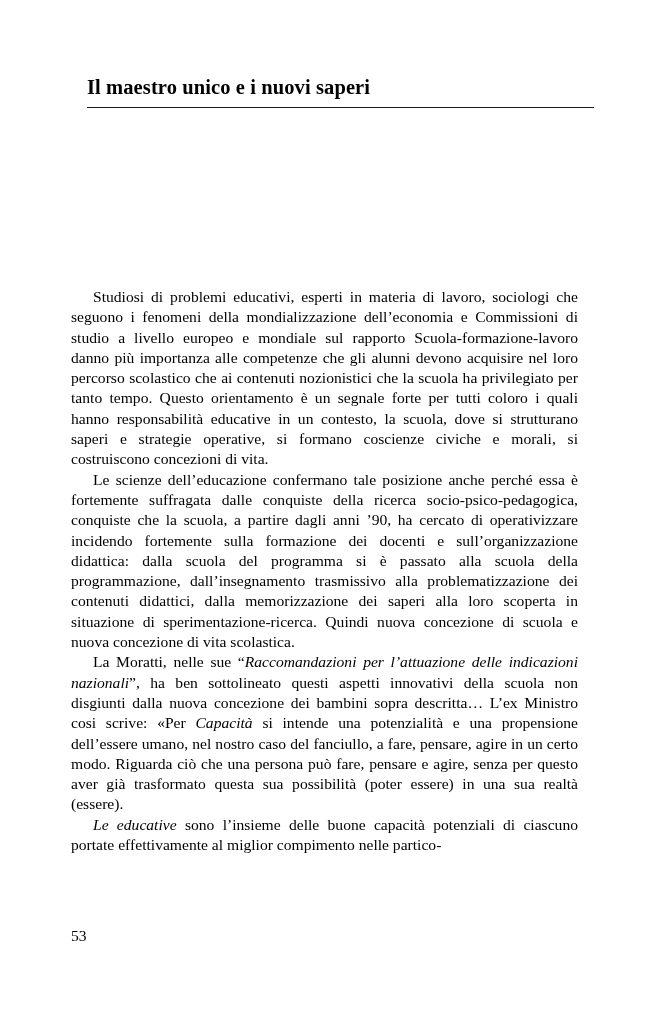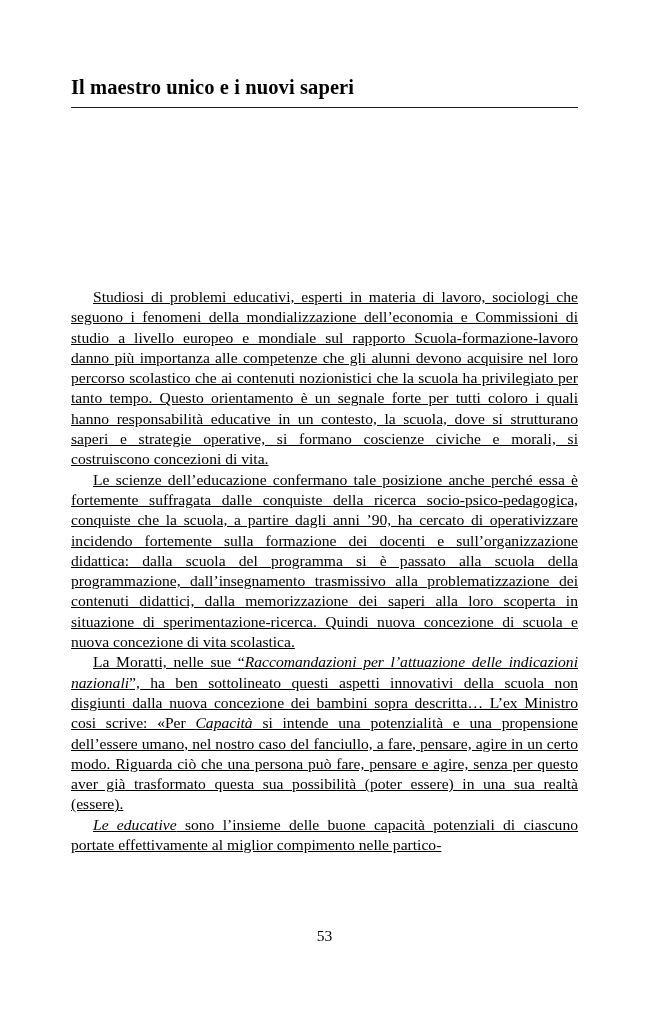--- a/index.html
+++ b/index.html
@@ -17,21 +17,21 @@
     width: 650px;
     height: 1034px;
     background: #ffffff;
     overflow: hidden;
     box-sizing: border-box;
   }
 
   
   .chapter-head {
     position: absolute;
-    left: 71px;
+    left: 87px;
     top: 76px;
     width: 507px;
   }
   .chapter-title {
     font-size: 20.5px;
     font-weight: bold;
     letter-spacing: 0.1px;
     line-height: 1.15;
     margin: 0;
     white-space: nowrap;
@@ -51,34 +51,33 @@
     width: 507px;
   }
   .para {
     margin: 0;
     font-size: 15.6px;
     line-height: 20.3px;
     text-align: justify;
     text-justify: inter-word;
     text-indent: 22px;
     hyphens: manual;
-    text-decoration: underline;
     -webkit-hyphens: manual;
   }
   .para i, .para em {
     font-style: italic;
   }
 
   
   .folio {
     position: absolute;
     left: 71px;
     top: 928px;
     width: 507px;
-    text-align: center;
+    text-align: left;
     font-size: 15.6px;
     line-height: 1;
   }
 </style>
 </head>
 <body>
 
 <div class="page" style="background: rgb(255, 255, 255); color: rgb(0, 0, 0);">
 
   <header class="chapter-head">

